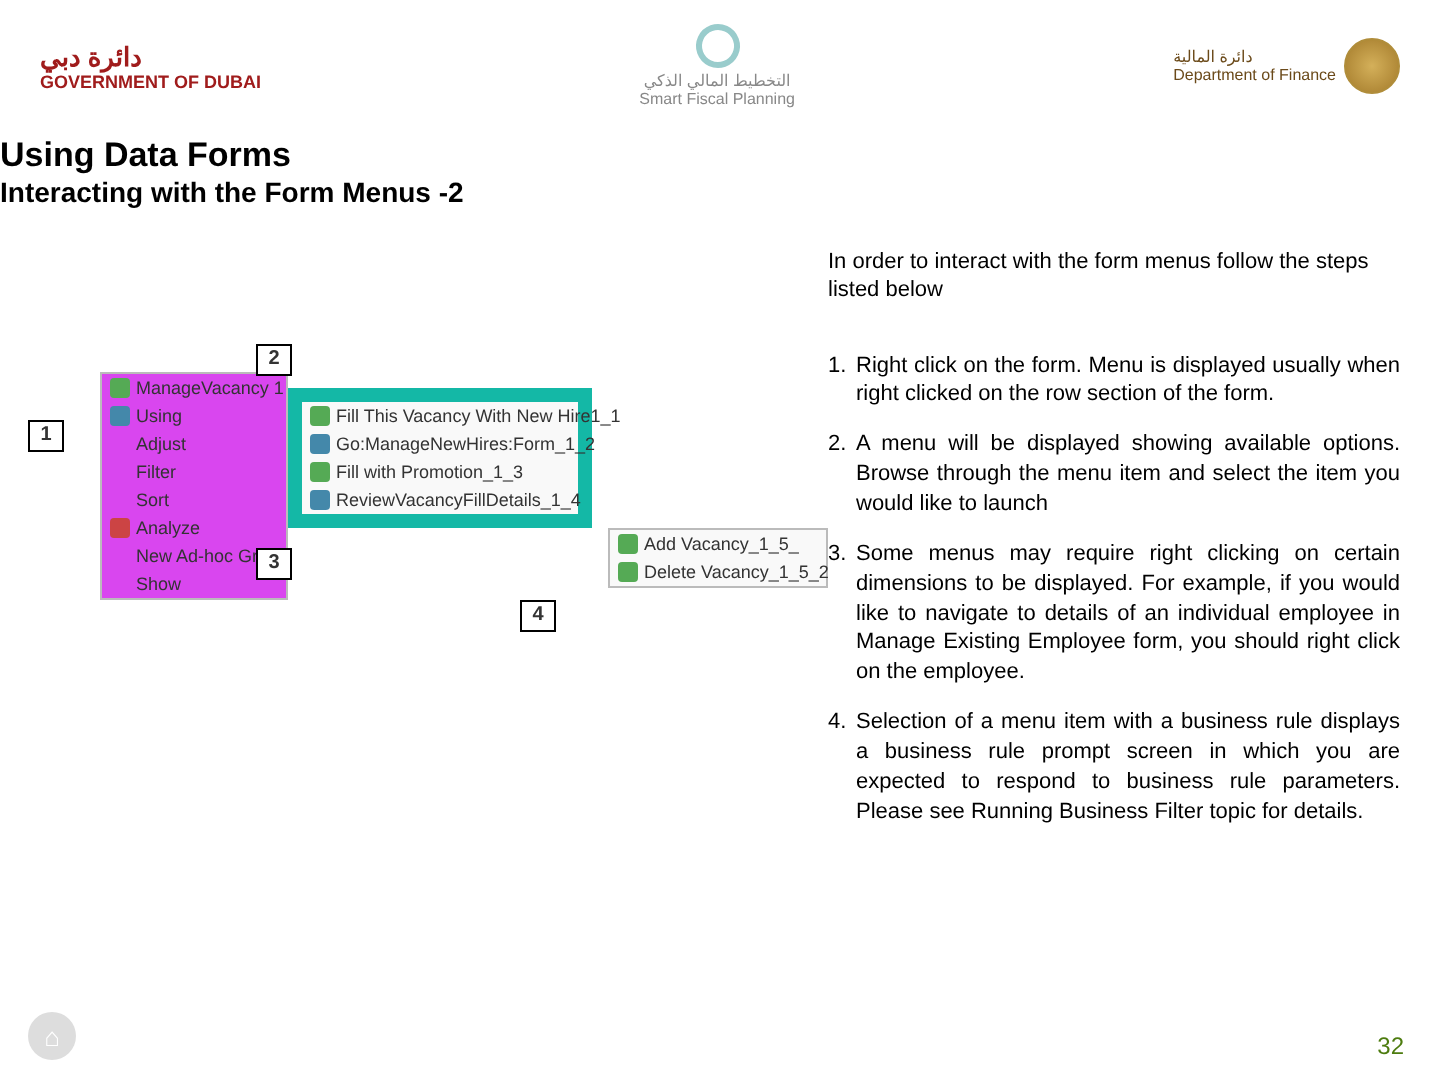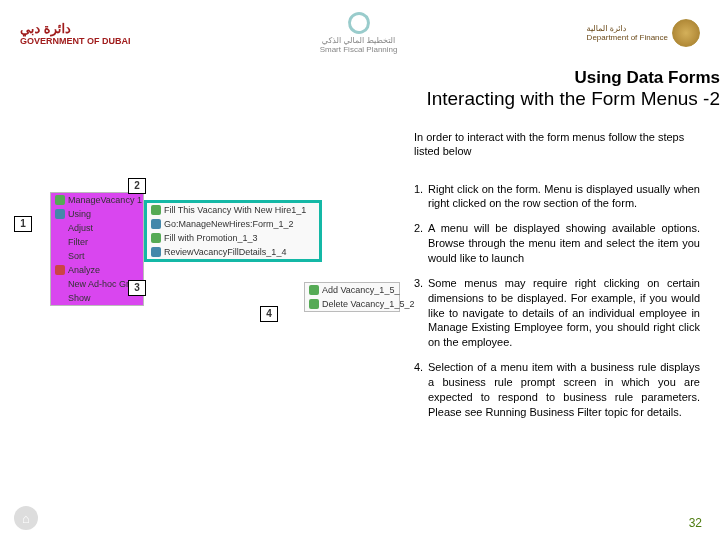--- a/index.html
+++ b/index.html
@@ -5,37 +5,37 @@
   *{box-sizing:border-box;margin:0;padding:0}
   body{width:720px;height:540px;font-family:Arial,Helvetica,sans-serif;background:#fff;position:relative;overflow:hidden}
   .header{display:flex;justify-content:space-between;align-items:center;padding:8px 20px 4px;height:62px}
   .logo{display:flex;align-items:center;gap:6px}
   .logo-dubai{color:#a01c1c;font-size:9px;font-weight:bold}
   .logo-dubai .ar{font-size:13px}
   .logo-center{text-align:center;color:#888;font-size:8px}
   .logo-center .ring{width:22px;height:22px;border:3px solid #9cc;border-radius:50%;margin:0 auto 2px;transform:rotate(-20deg)}
   .logo-dof{color:#6b4a1a;font-size:8px;display:flex;align-items:center;gap:4px}
   .logo-dof .seal{width:28px;height:28px;border:1px solid #b08d3a;border-radius:50%;background:radial-gradient(#d4b05a,#a37a2a)}
-  .title{text-align:right;margin-top:6px}
+  .title{text-align:left;margin-top:6px}
   .title h1{font-size:17px;font-weight:bold}
-  .title h2{font-size:19px;font-weight:normal}
+  .title h2{font-size:14px;font-weight:bold}
   .content{display:flex;margin-top:20px;padding:0 12px}
   .left{width:390px;position:relative;padding-top:24px}
   .intro{font-size:11px;line-height:1.3;margin-bottom:23px;text-align:left;padding:0 2px 0 0}
   .right{flex:1;padding-left:12px;padding-right:8px}
   .right ol{list-style:none}
   .right li{font-size:11px;line-height:1.35;text-align:justify;margin-bottom:10px;display:flex}
   .right li .num{min-width:14px}
   .right li .txt{flex:1}
   .menubox{background:#fff;font-size:9px;color:#333;position:relative}
   .m1{position:absolute;left:38px;top:38px;width:94px;border:1px solid #bbb;background:#d946ef}
   .m1 .row{padding:2px 4px;white-space:nowrap;border-bottom:0}
-  .m2{position:absolute;left:132px;top:46px;width:178px;border:3px solid #14b8a6;background:#f9f9f9}
+  .m2{position:absolute;left:132px;top:46px;width:152px;border:7px solid #14b8a6;background:#f9f9f9}
   .m2 .row{padding:2px 4px;white-space:nowrap;display:flex;align-items:center;gap:3px}
-  .m3{position:absolute;left:292px;top:128px;width:96px;border:1px solid #bbb;background:#f9f9f9}
+  .m3{position:absolute;left:292px;top:116px;width:110px;border:1px solid #bbb;background:#f9f9f9}
   .m3 .row{padding:2px 4px;white-space:nowrap;display:flex;align-items:center;gap:3px}
   .ic{width:10px;height:10px;display:inline-block;background:#6a6;border-radius:2px;flex-shrink:0}
   .m1 .row{display:flex;align-items:center;gap:3px}
   .m1 .ic{background:none}
   .ic.red{background:#c44}
   .ic.blu{background:#48a}
   .ic.grn{background:#5a5}
   .callout{position:absolute;width:18px;height:16px;background:#fff;border:1px solid #000;font-size:10px;font-weight:bold;text-align:center;line-height:14px}
   .c1{left:2px;top:62px}
   .c2{left:116px;top:24px}

